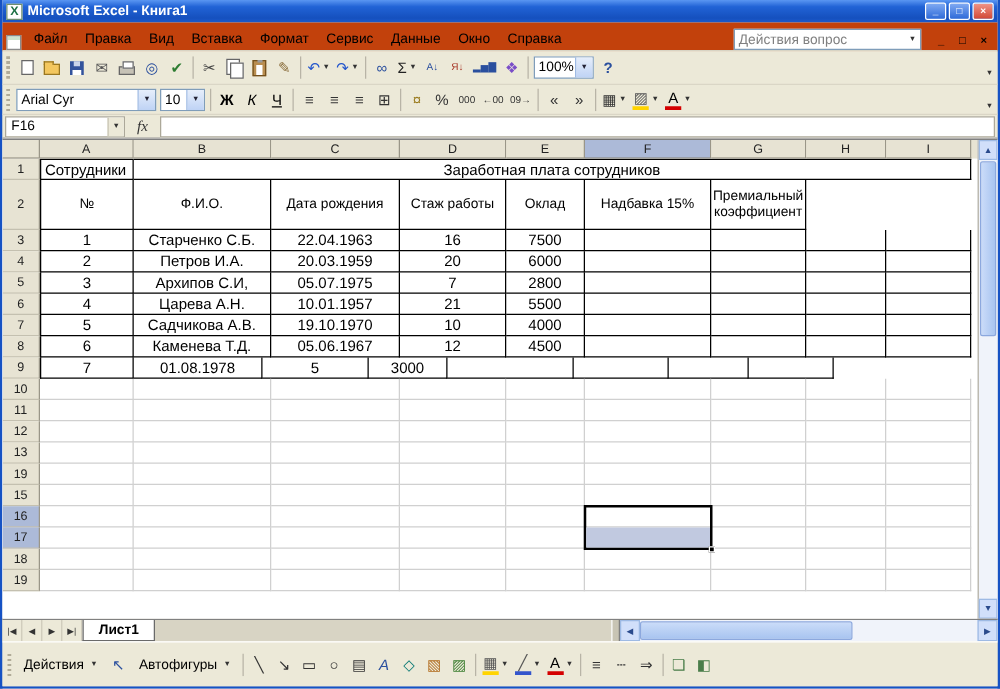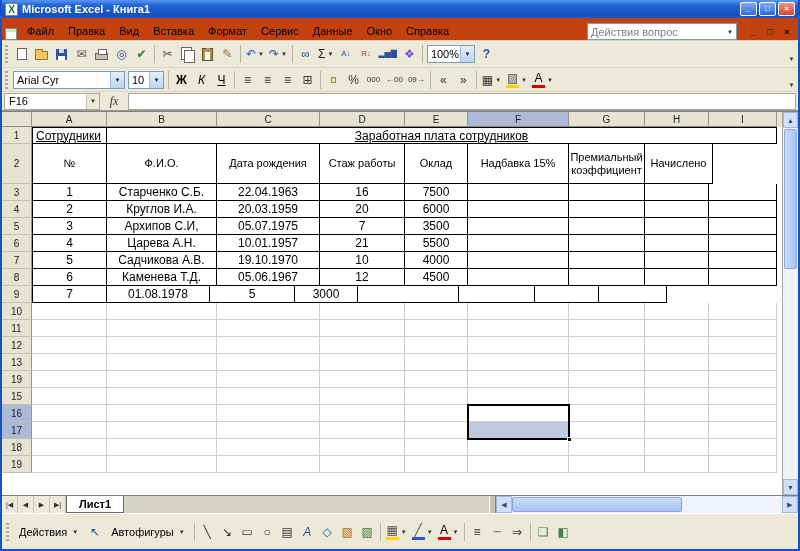--- a/index.html
+++ b/index.html
@@ -73,21 +73,21 @@
   .corner{flex:0 0 30px;background:#E7E3D3;border-right:1px solid #9a9688;border-bottom:1px solid #8a8678;}
   .colhdr{display:flex;align-items:center;justify-content:center;font-size:10px;color:#222;border-right:1px solid #9a9688;border-bottom:1px solid #8a8678;background:#E7E3D3;}
   .colhdr.sel,.rowhdr.sel{background:#ACBAD8;}
   .rows{flex:1;position:relative;overflow:hidden;background:#fff;}
   .row{display:flex;height:17px;}
   .row.r2{height:40px;}
   .rowhdr{flex:0 0 30px;background:#E7E3D3;border-right:1px solid #9a9688;border-bottom:1px solid #C4C0B0;display:flex;align-items:center;justify-content:center;font-size:10px;color:#222;}
   .cell{display:flex;align-items:center;justify-content:center;font-size:12px;color:#000;overflow:hidden;white-space:nowrap;border-right:1px solid #D0D0D0;border-bottom:1px solid #D0D0D0;}
   .cell.blk{border-right:1px solid #000;border-bottom:1px solid #000;}
   .cell.first{border-left:1px solid #000;}
-  .cell.topb{border-top:1px solid #000;text-decoration:underline;}
+  .cell.topb{border-top:1px solid #000;}
   .cell.left{justify-content:flex-start;padding-left:3px;}
   .cell.wrap{white-space:normal;text-align:center;font-size:11px;line-height:1.15;padding:0 1px;}
   .sel-rect{position:absolute;border:2px solid #000;z-index:5;}
   .sel-bottom{position:absolute;left:0;right:0;bottom:0;height:16px;background:#C1C9E0;}
   .fill-handle{position:absolute;right:-4px;bottom:-4px;width:5px;height:5px;background:#000;border:1px solid #fff;}
 
   
   .vscroll{flex:0 0 16px;display:flex;flex-direction:column;background:#F0F3FA;border-left:1px solid #ACA899;}
   .sarrow{flex:0 0 16px;display:flex;align-items:center;justify-content:center;font-size:7px;color:#2a4a8c;background:#D1DFFA;border:1px solid #9EBAE4;}
   .vtrack{flex:1;padding:1px;}
@@ -415,53 +415,52 @@
           </div>
           <div class="row r2">
             <div class="rowhdr">2</div>
             <div class="cell blk wrap first" style="flex: 0 0 75px;">№</div>
             <div class="cell blk wrap" style="flex: 0 0 110px;">Ф.И.О.</div>
             <div class="cell blk wrap" style="flex: 0 0 103px;">Дата рождения</div>
             <div class="cell blk wrap" style="flex: 0 0 85px;">Стаж работы</div>
             <div class="cell blk wrap" style="flex: 0 0 63px;">Оклад</div>
             <div class="cell blk wrap" style="flex: 0 0 101px;">Надбавка 15%</div>
             <div class="cell blk wrap" style="flex: 0 0 76px;">Премиальный коэффициент</div>
-            <div class="cell blk wrap" style="flex: 0 0 68px;">Начислено</div>
           </div>
           <div class="row">
             <div class="rowhdr">3</div>
             <div class="cell blk first" style="flex: 0 0 75px;">1</div>
             <div class="cell blk" style="flex: 0 0 110px;">Старченко С.Б.</div>
             <div class="cell blk" style="flex: 0 0 103px;">22.04.1963</div>
             <div class="cell blk" style="flex: 0 0 85px;">16</div>
             <div class="cell blk" style="flex: 0 0 63px;">7500</div>
             <div class="cell blk" style="flex: 0 0 101px;"></div>
             <div class="cell blk" style="flex: 0 0 76px;"></div>
             <div class="cell blk" style="flex: 0 0 64px;"></div>
             <div class="cell blk" style="flex: 0 0 68px;"></div>
           </div>
           <div class="row">
             <div class="rowhdr">4</div>
             <div class="cell blk first" style="flex: 0 0 75px;">2</div>
-            <div class="cell blk" style="flex: 0 0 110px;">Круглов И.А.</div>
+            <div class="cell blk" style="flex: 0 0 110px;">Петров И.А.</div>
             <div class="cell blk" style="flex: 0 0 103px;">20.03.1959</div>
             <div class="cell blk" style="flex: 0 0 85px;">20</div>
             <div class="cell blk" style="flex: 0 0 63px;">6000</div>
             <div class="cell blk" style="flex: 0 0 101px;"></div>
             <div class="cell blk" style="flex: 0 0 76px;"></div>
             <div class="cell blk" style="flex: 0 0 64px;"></div>
             <div class="cell blk" style="flex: 0 0 68px;"></div>
           </div>
           <div class="row">
             <div class="rowhdr">5</div>
             <div class="cell blk first" style="flex: 0 0 75px;">3</div>
             <div class="cell blk" style="flex: 0 0 110px;">Архипов С.И,</div>
             <div class="cell blk" style="flex: 0 0 103px;">05.07.1975</div>
             <div class="cell blk" style="flex: 0 0 85px;">7</div>
-            <div class="cell blk" style="flex: 0 0 63px;">3500</div>
+            <div class="cell blk" style="flex: 0 0 63px;">2800</div>
             <div class="cell blk" style="flex: 0 0 101px;"></div>
             <div class="cell blk" style="flex: 0 0 76px;"></div>
             <div class="cell blk" style="flex: 0 0 64px;"></div>
             <div class="cell blk" style="flex: 0 0 68px;"></div>
           </div>
           <div class="row">
             <div class="rowhdr">6</div>
             <div class="cell blk first" style="flex: 0 0 75px;">4</div>
             <div class="cell blk" style="flex: 0 0 110px;">Царева А.Н.</div>
             <div class="cell blk" style="flex: 0 0 103px;">10.01.1957</div>

